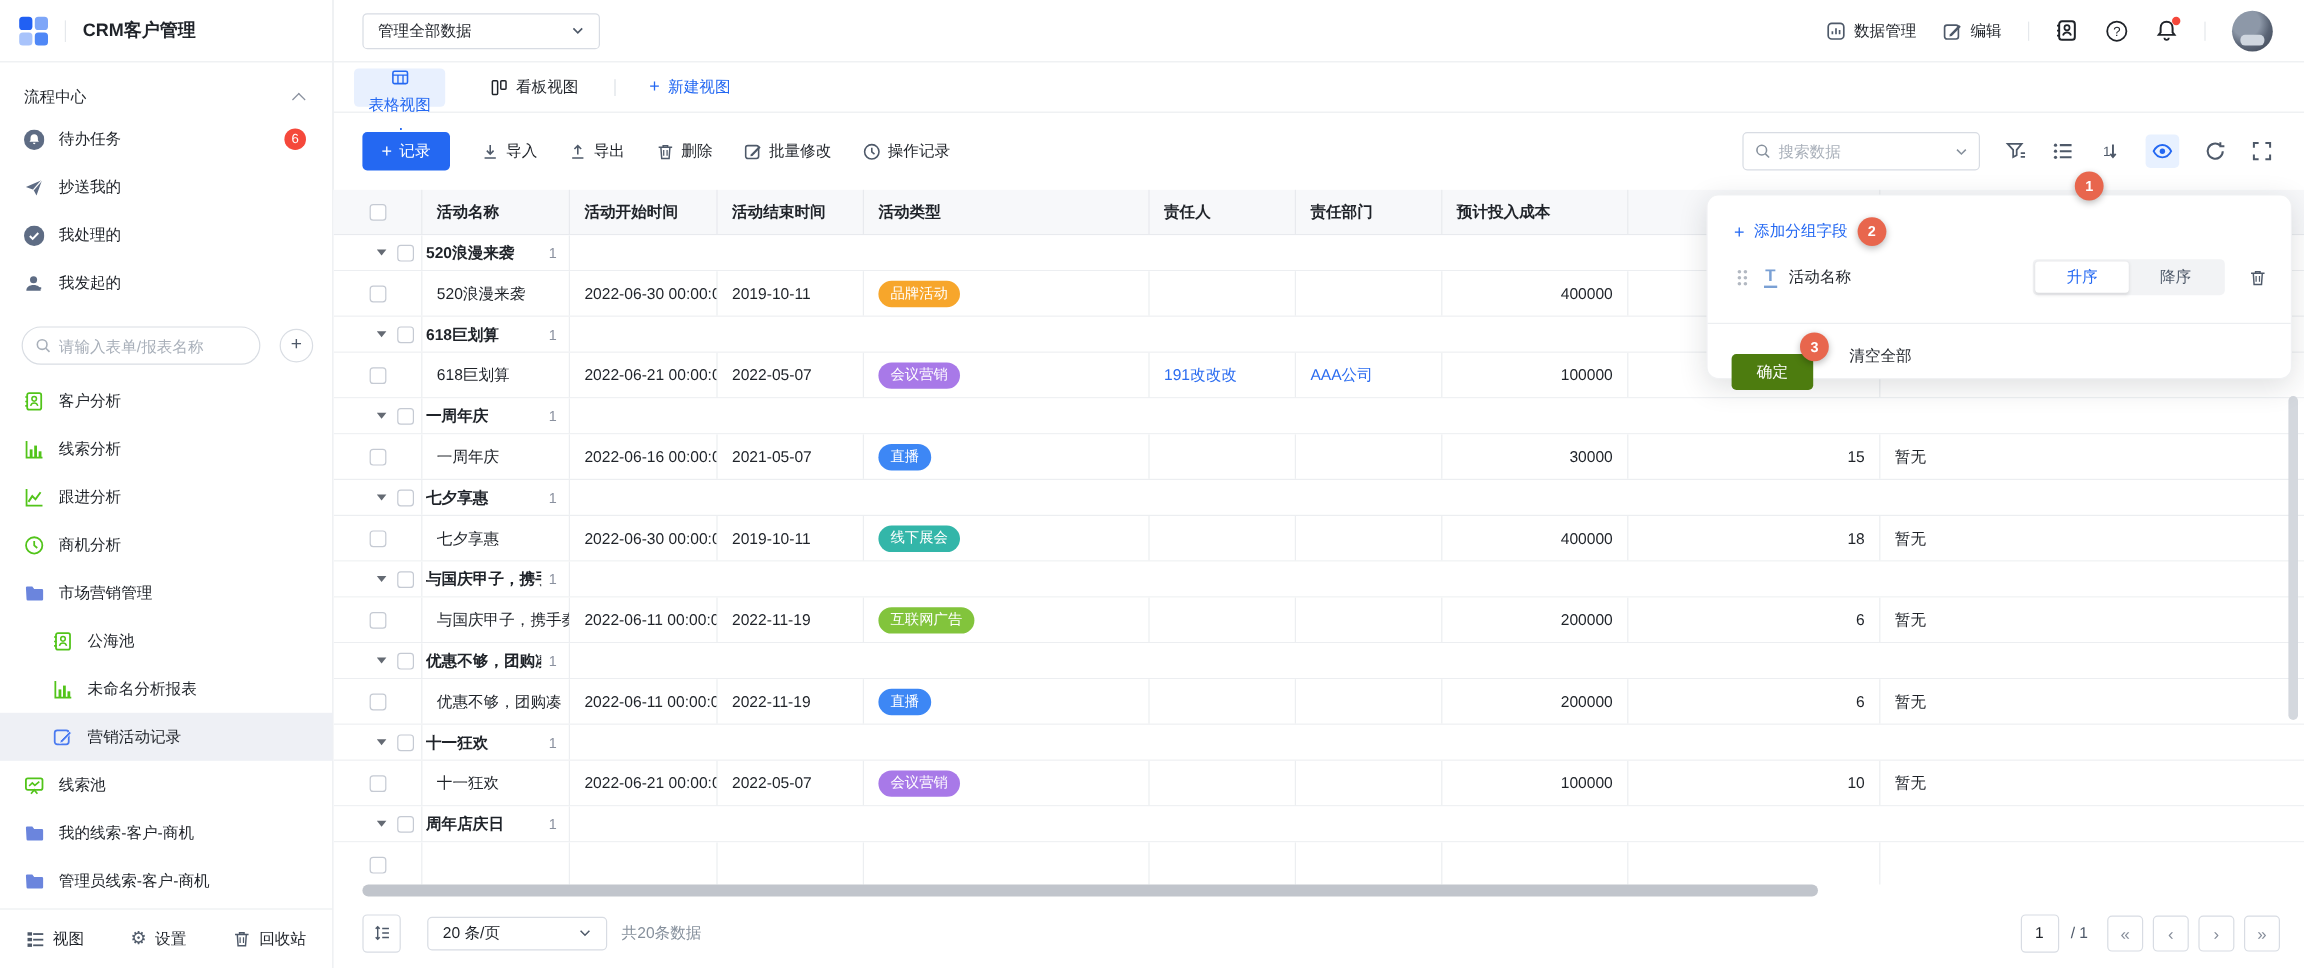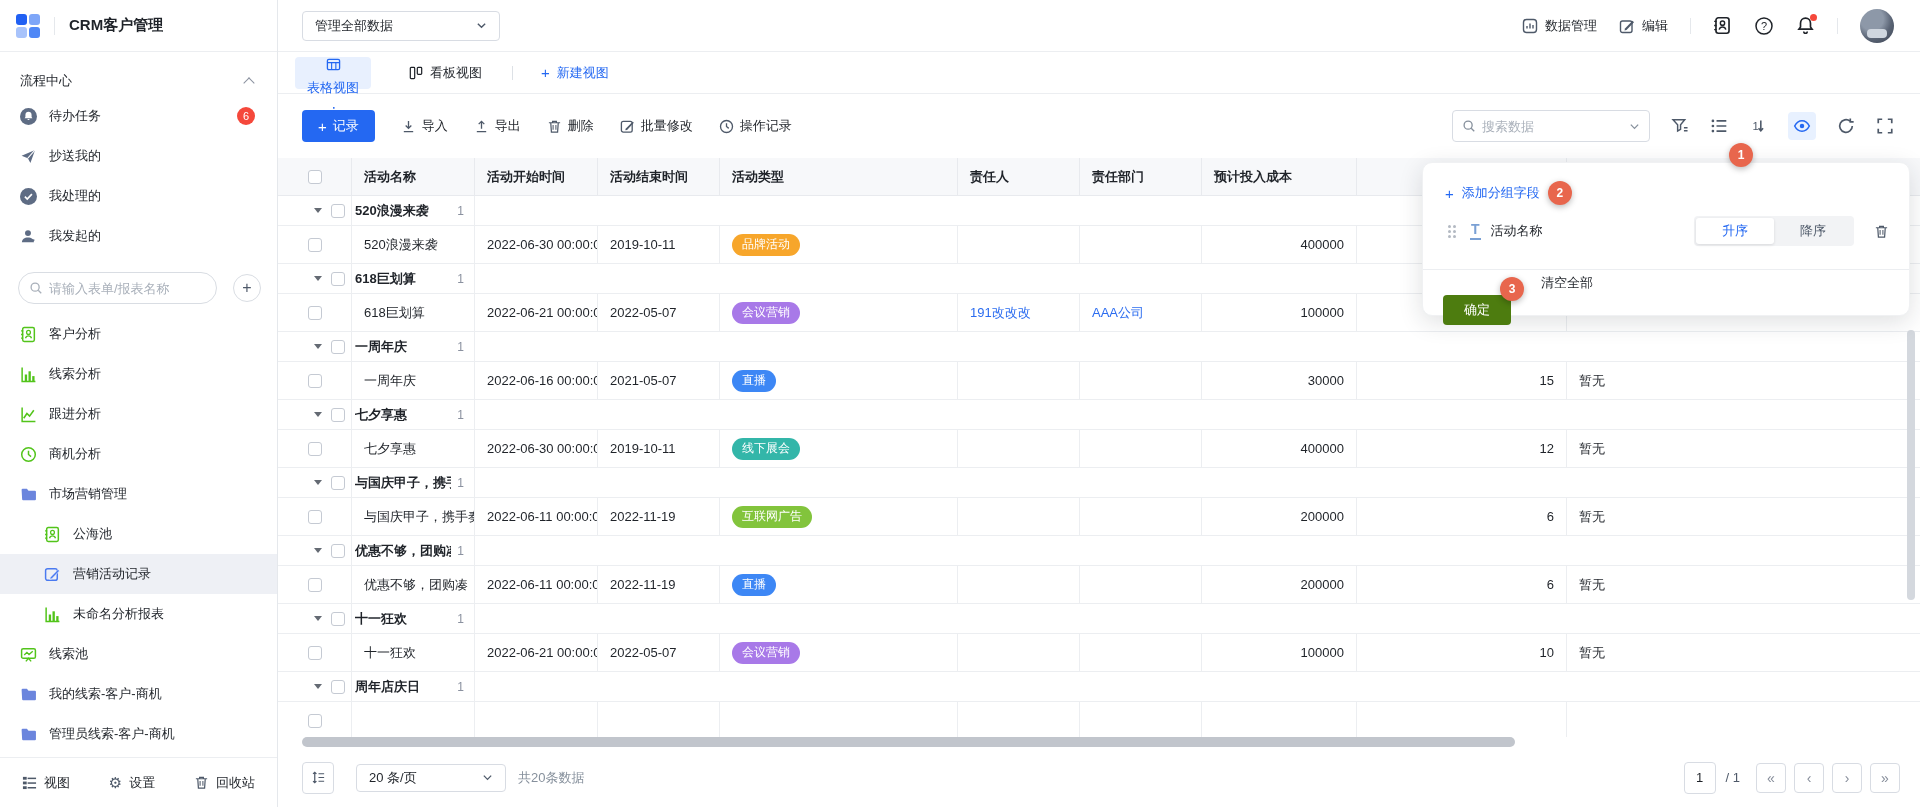--- a/index.html
+++ b/index.html
@@ -105,21 +105,21 @@
   .field-row { position:absolute; left:25px; top:53px; right:20px; height:30px; display:flex; align-items:center; }
   .drag-handle { display:grid; grid-template-columns:3px 3px; grid-template-rows:3px 3px 3px; gap:2px; margin-right:14px; cursor:grab; }
   .drag-handle i { background:#b3b9c2; border-radius:50%; }
   .t-icon { color:#7aa0d4; font-weight:bold; font-size:14px; border-bottom:2px solid #7aa0d4; line-height:1.1; padding:0 1px; margin-right:10px; }
   .seg { margin-left:auto; background:#f2f3f5; border-radius:4px; padding:2px; display:flex; height:30px; }
   .seg .opt { width:78px; display:flex; align-items:center; justify-content:center; border-radius:3px; color:#4e5969; cursor:pointer; }
   .seg .opt.sel { background:#fff; color:#2468f2; box-shadow:0 1px 3px rgba(31,35,41,.12); }
   .trash-sm { margin-left:20px; color:#4e5969; cursor:pointer; }
   .popup .divline { position:absolute; left:0; right:0; top:106px; height:1px; background:#eceef1; }
   .confirm-btn { position:absolute; left:20px; top:132px; width:68px; height:30px; background:#4d7c0f; color:#fff; border:none; border-radius:4px; font-size:13px; font-family:inherit; cursor:pointer; }
-  .clear-all { position:absolute; left:118px; top:111px; color:#1f2329; cursor:pointer; }
+  .clear-all { position:absolute; left:118px; top:125px; color:#1f2329; cursor:pointer; }
 
   .step-badge { width:24px; height:24px; border-radius:50%; background:#e8664d; color:#fff; font-size:12px; font-weight:bold; display:flex; align-items:center; justify-content:center; box-shadow:0 2px 6px rgba(0,0,0,.28); }
   .badge1 { position:absolute; left:1729px; top:143px; z-index:60; }
   .badge2 { position:relative; z-index:60; }
   .badge3 { position:absolute; left:77px; top:114px; z-index:60; }
 </style>
 </head>
 <body>
 
 <div class="app">
@@ -246,39 +246,39 @@
       <span>
           <svg width="17" height="17" viewBox="0 0 16 16">
             <rect x="2.5" y="1.5" width="11" height="13" rx="1.5" fill="none" stroke="#52c41a" stroke-width="1.4"></rect>
             <circle cx="8" cy="6" r="1.8" fill="none" stroke="#52c41a" stroke-width="1.2"></circle>
             <path d="M5.2 11.5c.4-1.5 1.5-2.2 2.8-2.2s2.4.7 2.8 2.2" fill="none" stroke="#52c41a" stroke-width="1.2"></path>
             <path d="M1 4.5h2M1 8h2M1 11.5h2" stroke="#52c41a" stroke-width="1.2"></path>
           </svg>
         </span>
       <span class="lbl">公海池</span>
     </div>
-    <div class="sb-item sub active">
-      <span>
-          <svg width="17" height="17" viewBox="0 0 16 16">
-            <rect x="1.5" y="2.5" width="11" height="11" rx="2" fill="none" stroke="#4a7af0" stroke-width="1.4"></rect>
-            <path d="M6 10.5 13.2 3.2l1.4 1.4L7.4 12l-2 .6z" fill="#4a7af0" stroke="#fff" stroke-width="0.6"></path>
-          </svg>
-        </span>
-      <span class="lbl">营销活动记录</span>
-    </div>
     <div class="sb-item sub">
       <span>
           <svg width="17" height="17" viewBox="0 0 16 16">
             <path d="M2 1.5v13h12.5" stroke="#52c41a" stroke-width="1.4" fill="none"></path>
             <rect x="4.5" y="8" width="2.2" height="6.5" fill="#52c41a"></rect>
             <rect x="8" y="5" width="2.2" height="9.5" fill="#52c41a"></rect>
             <rect x="11.5" y="9.5" width="2.2" height="5" fill="#52c41a"></rect>
           </svg>
         </span>
       <span class="lbl">未命名分析报表</span>
+    </div>
+    <div class="sb-item sub active">
+      <span>
+          <svg width="17" height="17" viewBox="0 0 16 16">
+            <rect x="1.5" y="2.5" width="11" height="11" rx="2" fill="none" stroke="#4a7af0" stroke-width="1.4"></rect>
+            <path d="M6 10.5 13.2 3.2l1.4 1.4L7.4 12l-2 .6z" fill="#4a7af0" stroke="#fff" stroke-width="0.6"></path>
+          </svg>
+        </span>
+      <span class="lbl">营销活动记录</span>
     </div>
     <div class="sb-item">
       <span>
           <svg width="17" height="17" viewBox="0 0 16 16">
             <rect x="1.5" y="2.5" width="13" height="9" rx="1.5" fill="none" stroke="#52c41a" stroke-width="1.4"></rect>
             <path d="M4 8.5 6.5 6l2 2 3.5-3" stroke="#52c41a" stroke-width="1.3" fill="none"></path>
             <path d="M5.5 14.5 8 11.5l2.5 3" stroke="#52c41a" stroke-width="1.3" fill="none"></path>
           </svg>
         </span>
       <span class="lbl">线索池</span>
@@ -626,21 +626,21 @@
             </div>
             <div class="cell">七夕享惠</div>
             <div class="cell">2022-06-30 00:00:00</div>
             <div class="cell">2019-10-11</div>
             <div class="cell">
               <span class="tag" style="background: rgb(51, 182, 169);">线下展会</span>
             </div>
             <div class="cell"></div>
             <div class="cell"></div>
             <div class="cell num">400000</div>
-            <div class="cell num">12</div>
+            <div class="cell num">18</div>
             <div class="cell">暂无</div>
           </div>
           <div class="trow group-row">
             <div class="g-first">
               <span class="tri"></span>
               <span class="checkbox"></span>
             </div>
             <div class="g-name">
               <b>与国庆甲子，携手奏华章</b>
               <span class="g-count">1</span>

